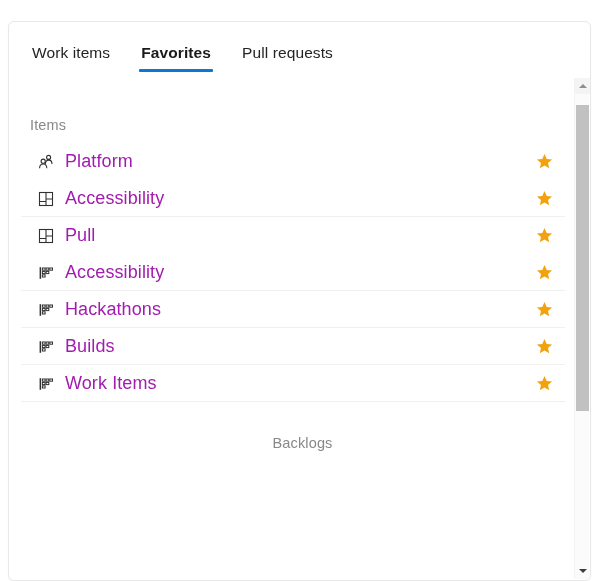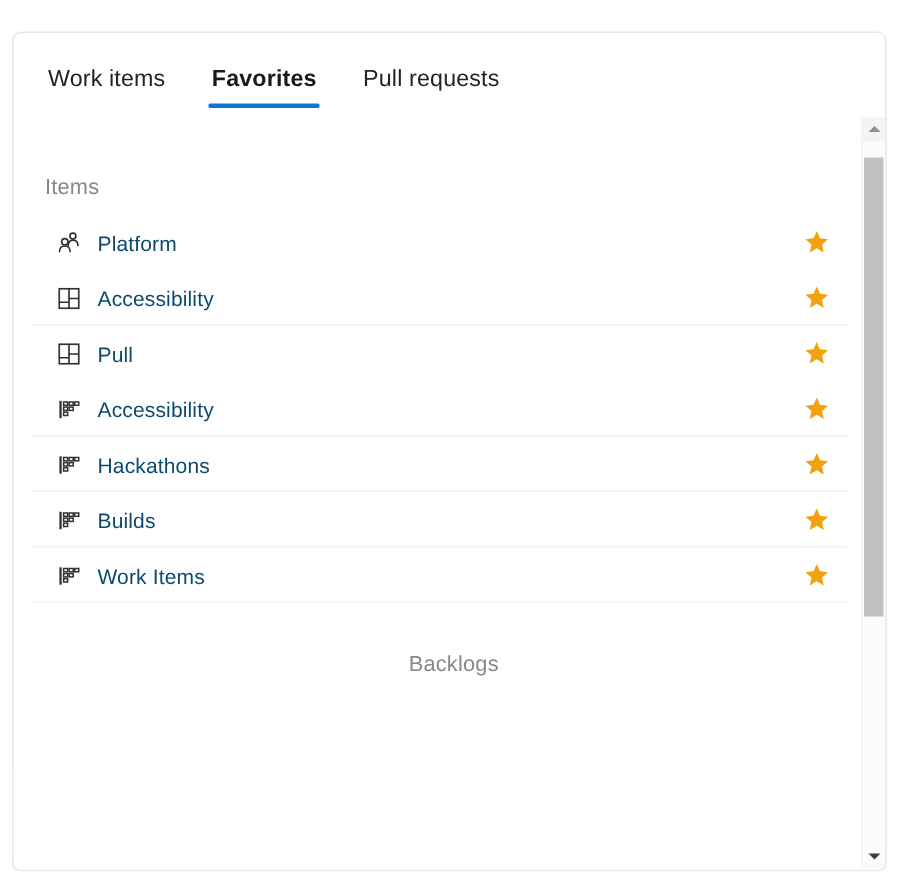--- a/index.html
+++ b/index.html
@@ -121,22 +121,22 @@
   .row-icon {
     width: 18px;
     height: 18px;
     flex: 0 0 18px;
     margin-right: 10px;
     display: flex;
     align-items: center;
     justify-content: center;
   }
   .row-label {
-    font-size: 14px;
-    color: #0c4a6e;
+    font-size: 18px;
+    color: #a21caf;
     letter-spacing: 0.1px;
     flex: 1 1 auto;
     white-space: nowrap;
   }
   .row-star {
     width: 18px;
     height: 18px;
     flex: 0 0 18px;
     display: flex;
     align-items: center;

